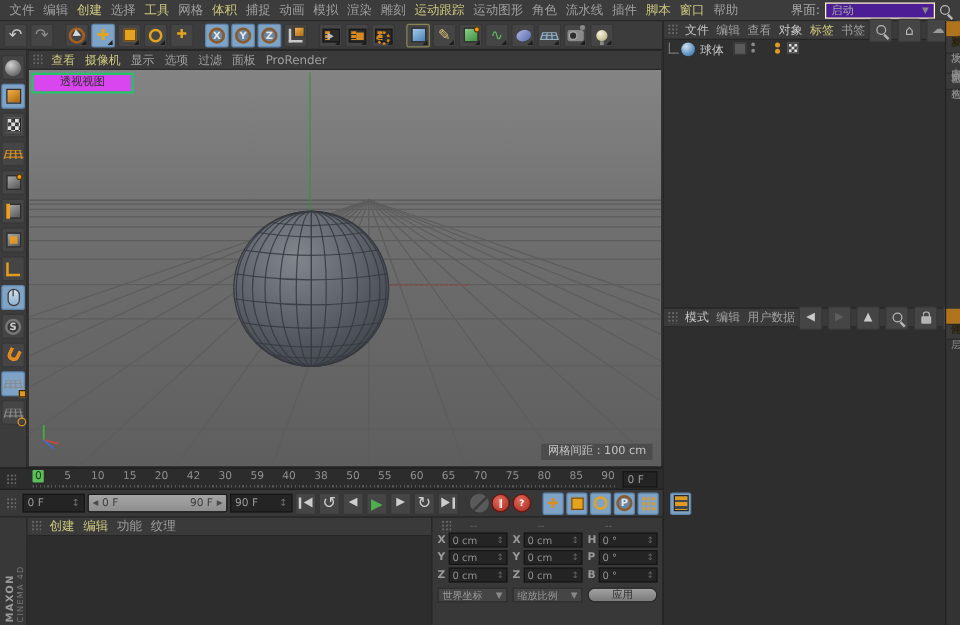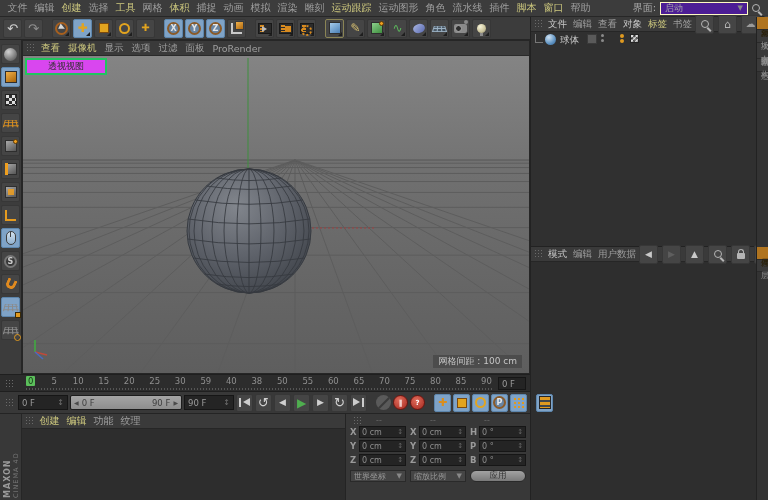--- a/index.html
+++ b/index.html
@@ -482,21 +482,21 @@
 </div>
 
 <div id="timeline" class="abs">
   <span class="handle" style="position:absolute;left:2px;top:4px"></span>
   <div id="ticks">
       <span class="cur">0</span>
       <span>5</span>
       <span>10</span>
       <span>15</span>
       <span>20</span>
-      <span>25</span>
+      <span>42</span>
       <span>30</span>
       <span>59</span>
       <span>40</span>
       <span>38</span>
       <span>50</span>
       <span>55</span>
       <span>60</span>
       <span>65</span>
       <span>70</span>
       <span>75</span>

